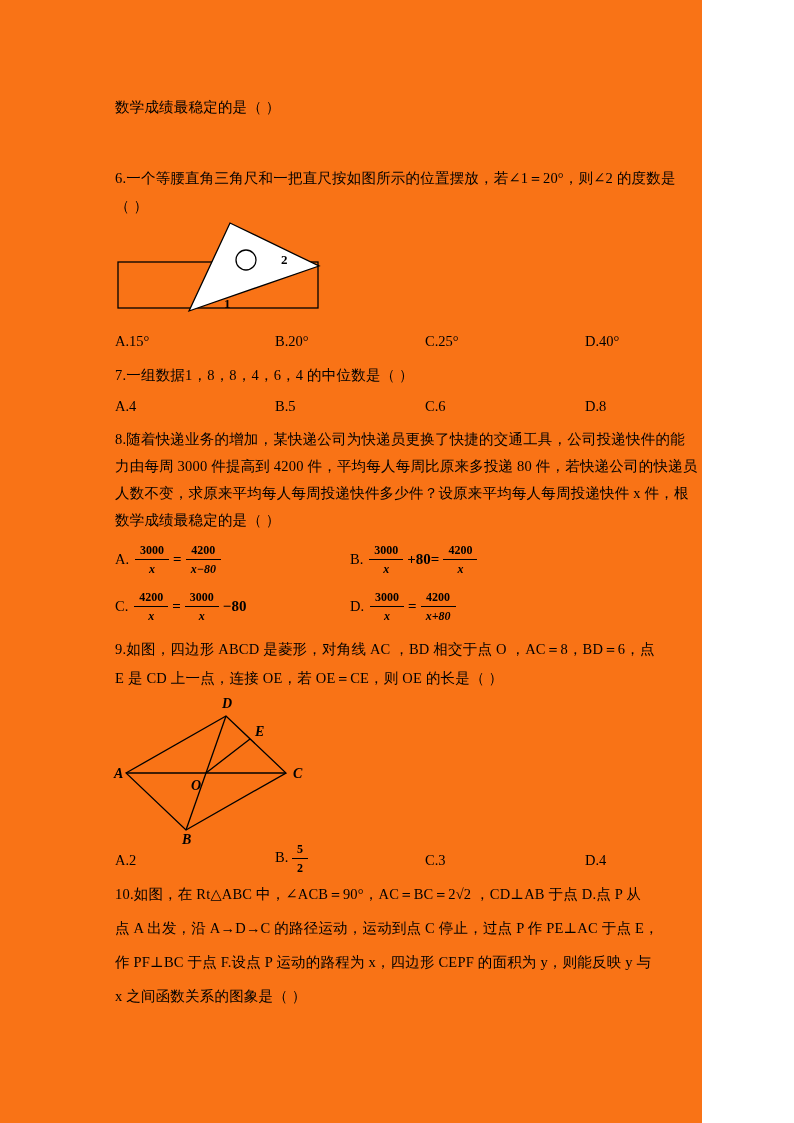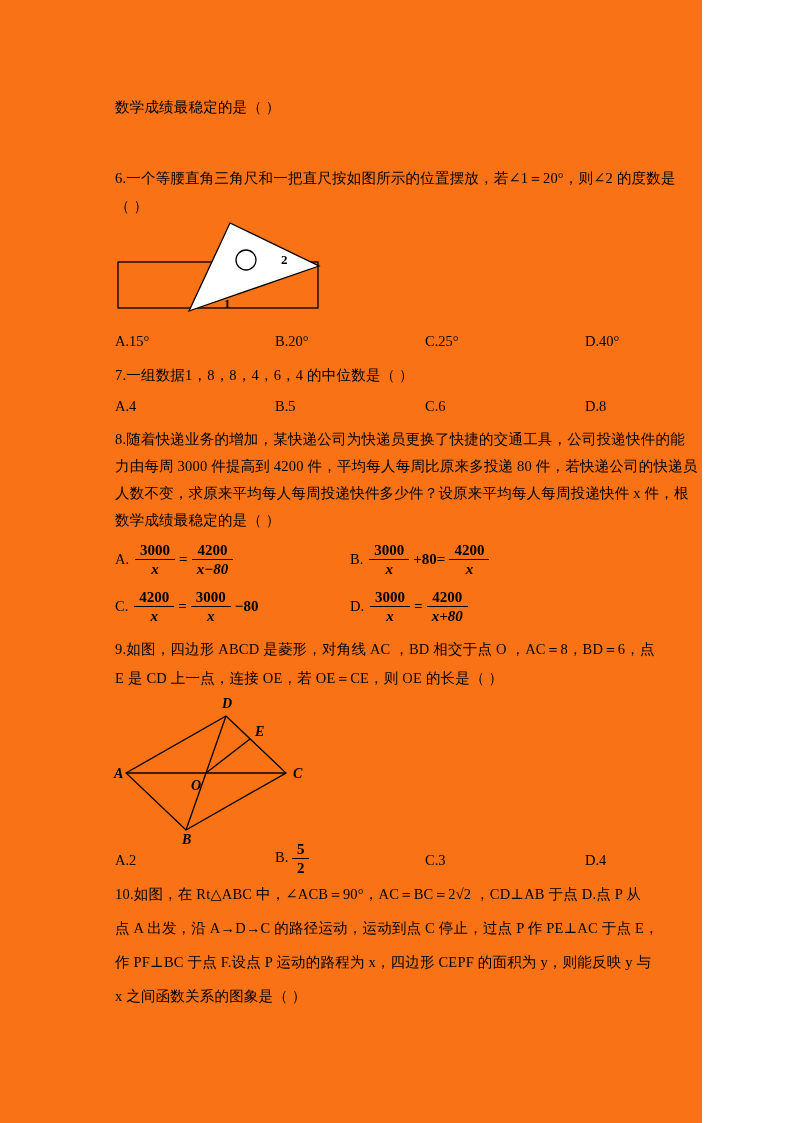--- a/index.html
+++ b/index.html
@@ -9,21 +9,21 @@
     font-size:14.5px;overflow:hidden;
   }
   .line{position:absolute;left:115px;white-space:nowrap;line-height:20px;letter-spacing:.2px}
   .optrow{position:absolute;left:115px;width:578px;height:26px}
   .opt{position:absolute;top:0;white-space:nowrap}
   .c1{left:0}.c2{left:160px}.c3{left:310px}.c4{left:470px}
   .low{top:12px}
   .eqrow{position:absolute;left:115px;width:578px;height:44px}
   .eq{position:absolute;top:0;display:flex;align-items:center}
   .eq .eq-label{margin-right:6px}
-  .frac{display:inline-block;text-align:center;font-weight:bold;font-size:15px;vertical-align:middle}
+  .frac{display:inline-block;text-align:center;font-weight:bold;font-size:12px;vertical-align:middle}
   .frac .num{display:block;border-bottom:1.5px solid #000;padding:0 5px;line-height:18px}
   .frac .den{display:block;padding:0 5px;line-height:18px;font-style:italic}
   .frac.plain .den{font-style:normal}
   .mid,.tail{font-weight:bold;margin:0 4px;font-size:15px}
   .fig{position:absolute}
   .fig svg{display:block}
   .fig text{font-family:"Liberation Serif","DejaVu Serif",serif}
   .vlabel{font-style:italic;font-weight:bold;font-size:14px}
   .numlabel{font-weight:bold;font-size:13px}
   .shape{fill:none;stroke:#000;stroke-width:1.3}

